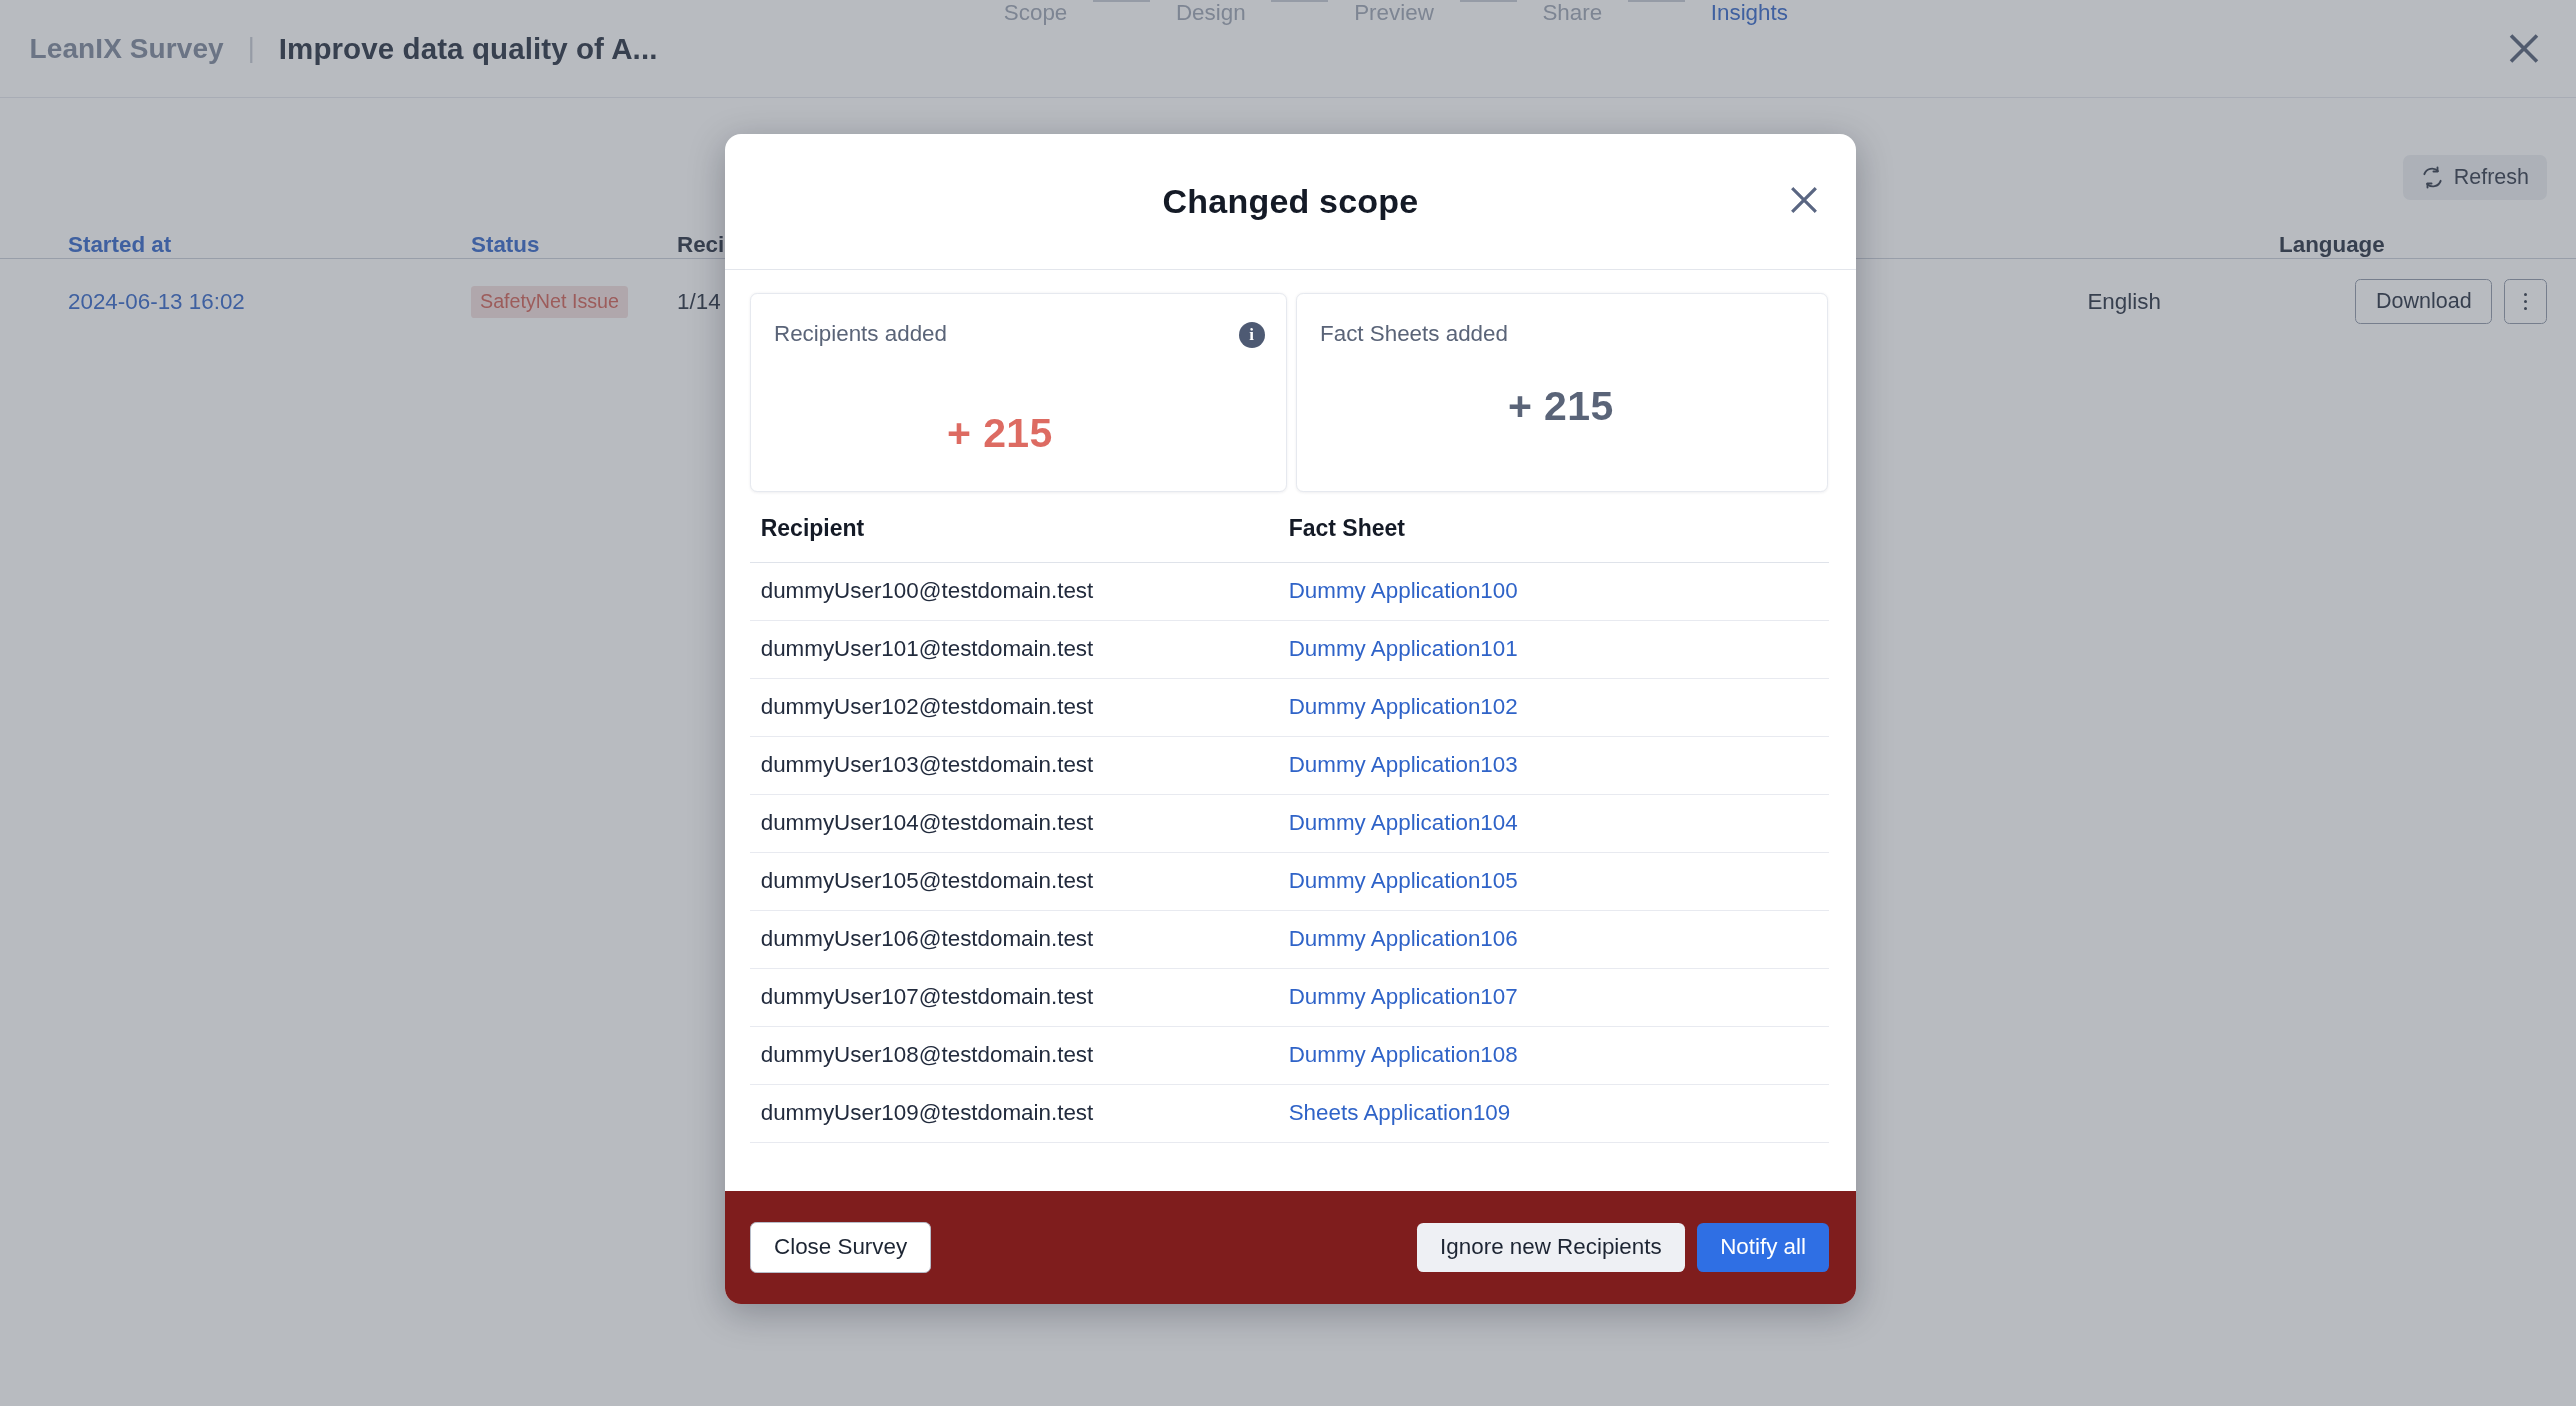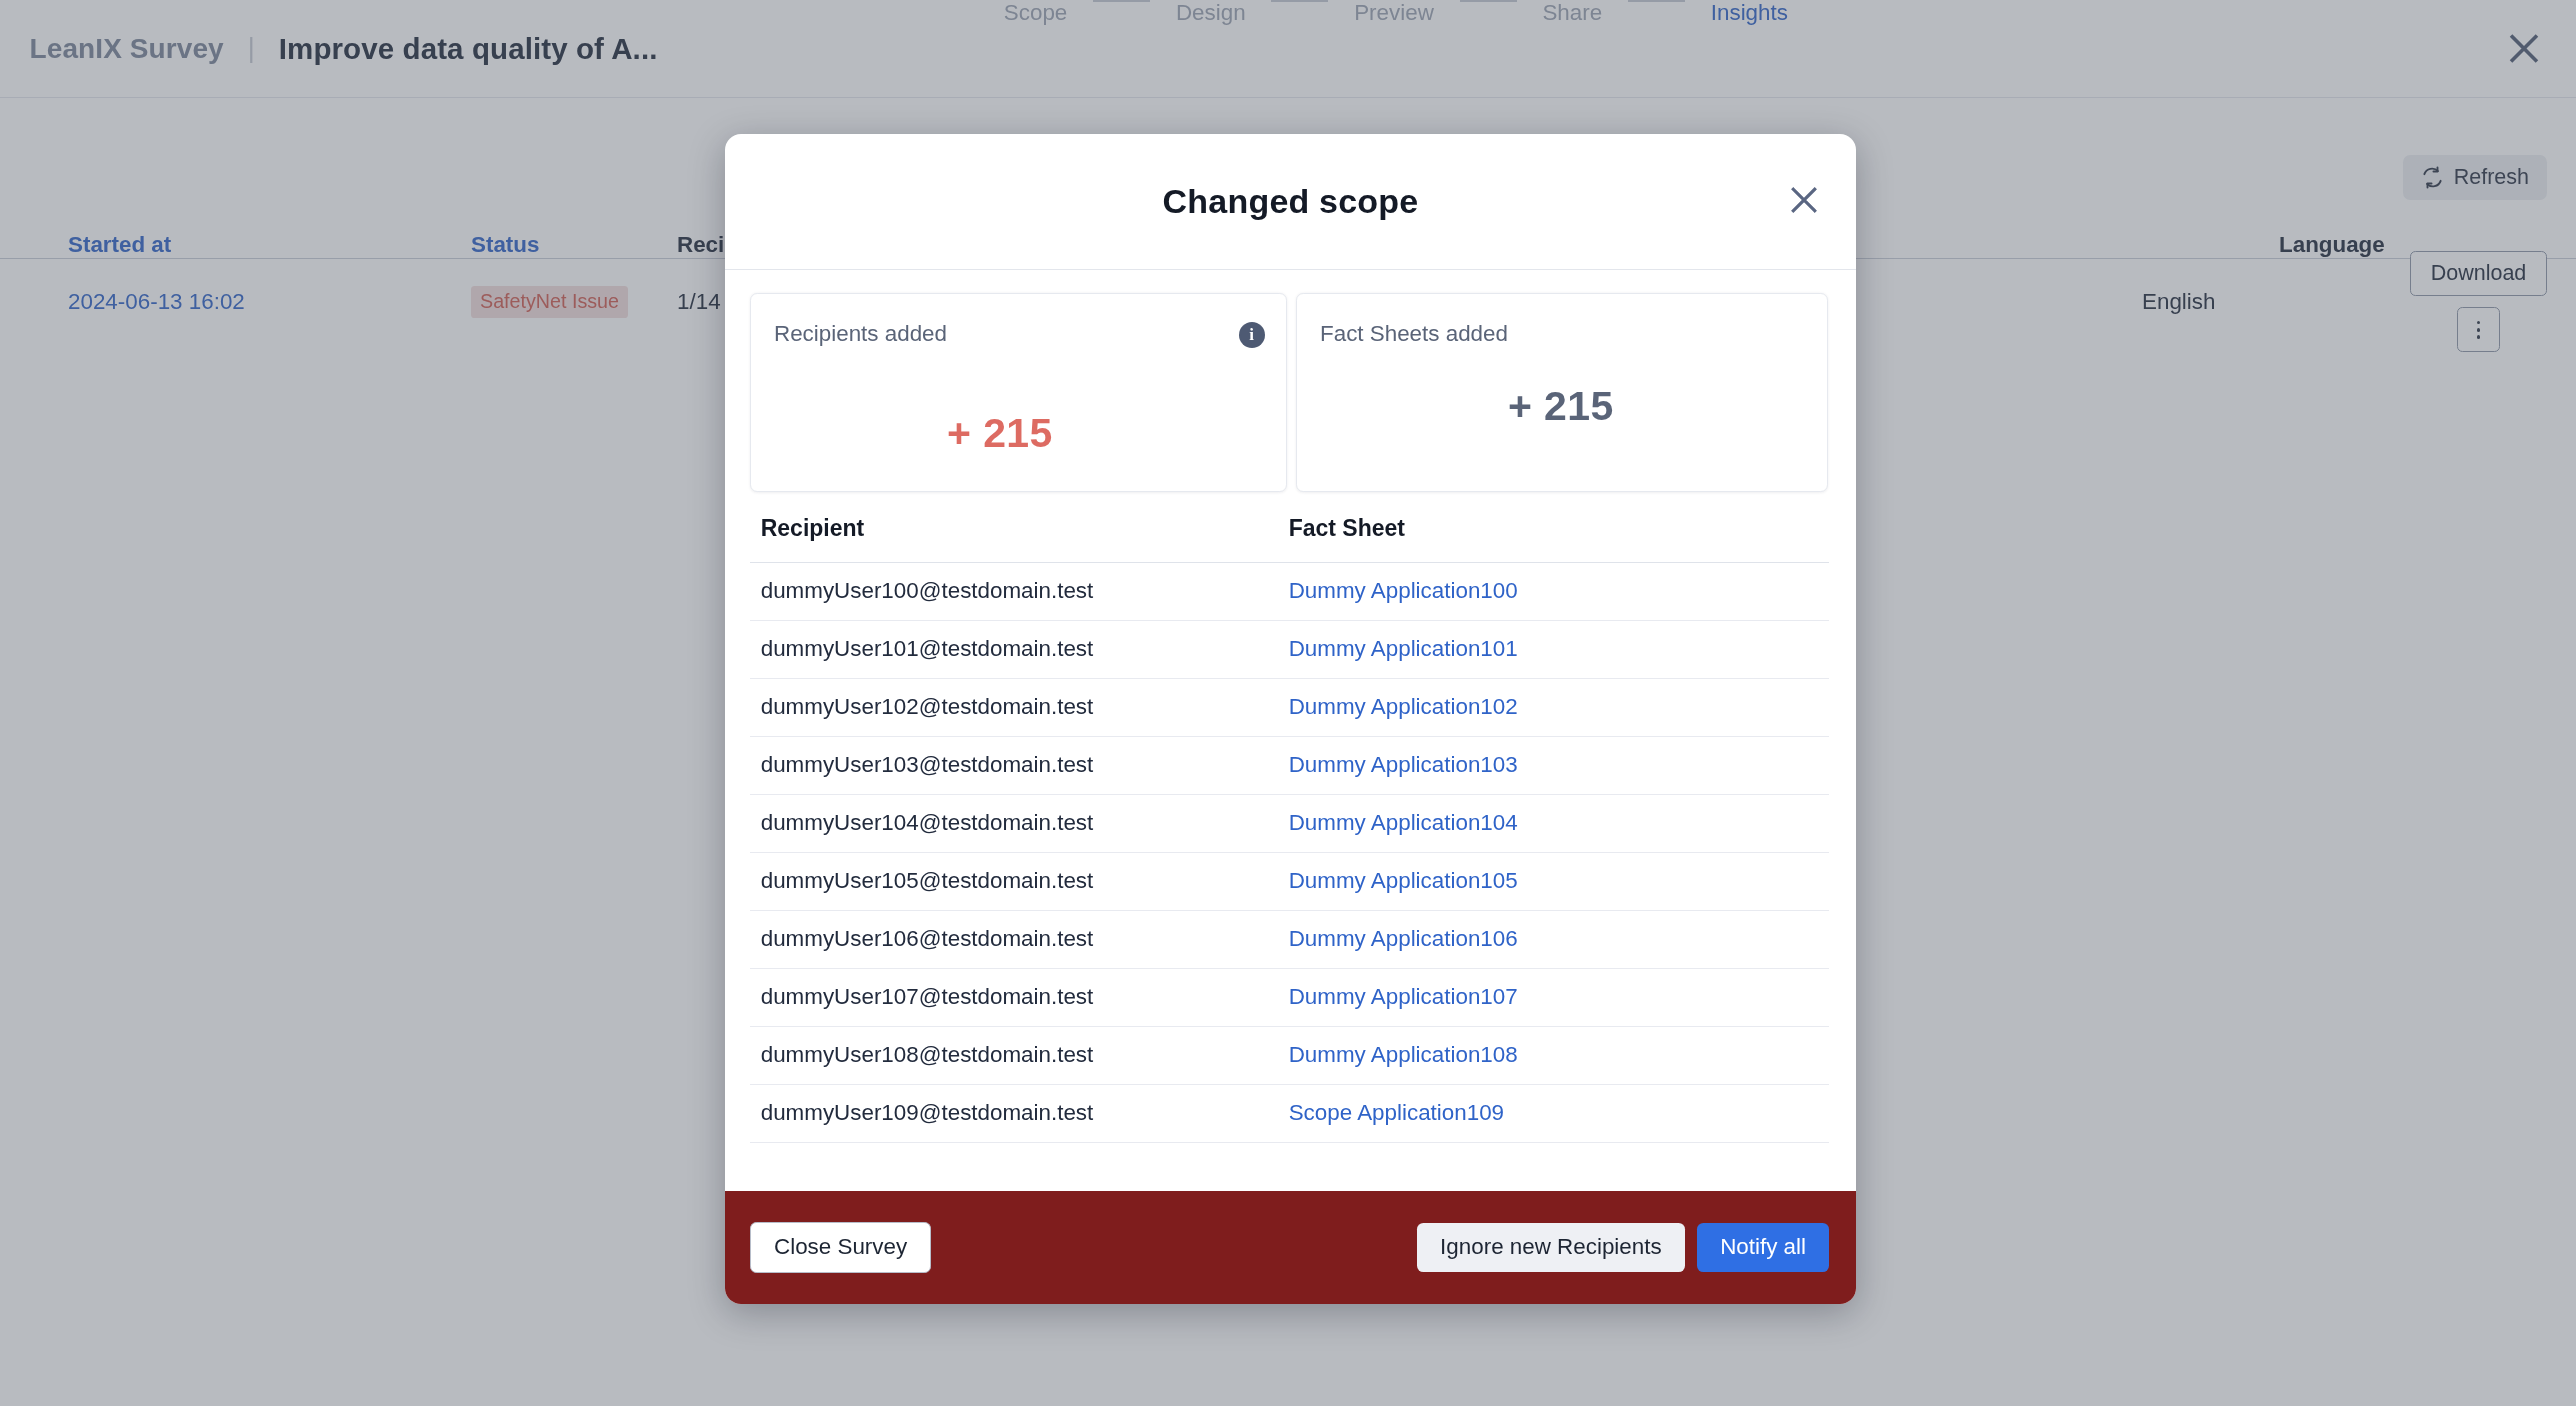--- a/index.html
+++ b/index.html
@@ -85,21 +85,21 @@
     display: flex; align-items: center; height: 85px;
     padding: 0 29px 0 68px;
   }
   .bg-cell { font-size: 22.4px; color: #222b3d; white-space: nowrap; }
   .bg-cell.link { color: #2f63c8; }
   .status-pill {
     display: inline-block; background: #f2dcdc; color: #cf5c52;
     font-size: 19.7px; padding: 4.5px 9px; border-radius: 3.6px;
   }
   .row-actions {
-    margin-left: auto; display: flex; align-items: center; gap: 11.6px; flex-direction: column;
+    margin-left: auto; display: flex; align-items: center; gap: 11.6px;
   }
   .btn-outline {
     border: 0.9px solid #8e97a8; border-radius: 5.4px; background: #ffffff;
     font-size: 21.5px; color: #222b3d; padding: 9px 19.7px; cursor: pointer;
     font-family: "Liberation Sans", sans-serif;
   }
   .btn-kebab {
     border: 0.9px solid #8e97a8; border-radius: 5.4px; background: #ffffff;
     width: 43px; height: 45px; cursor: pointer;
     display: flex; flex-direction: column; align-items: center; justify-content: center; gap: 3.6px;
@@ -360,21 +360,21 @@
           <div class="dt-row">
             <span class="dt-td col-recipient">dummyUser107@testdomain.test</span>
             <span class="dt-td col-factsheet link">Dummy Application107</span>
           </div>
           <div class="dt-row">
             <span class="dt-td col-recipient">dummyUser108@testdomain.test</span>
             <span class="dt-td col-factsheet link">Dummy Application108</span>
           </div>
           <div class="dt-row">
             <span class="dt-td col-recipient">dummyUser109@testdomain.test</span>
-            <span class="dt-td col-factsheet link">Scope Application109</span>
+            <span class="dt-td col-factsheet link">Sheets Application109</span>
           </div>
         </div>
 
     </div>
   </div>
 
   <div class="modal-footer">
     <button class="btn btn-close-survey">Close Survey</button>
     <span class="footer-right">
       <button class="btn btn-ignore">Ignore new Recipients</button>

